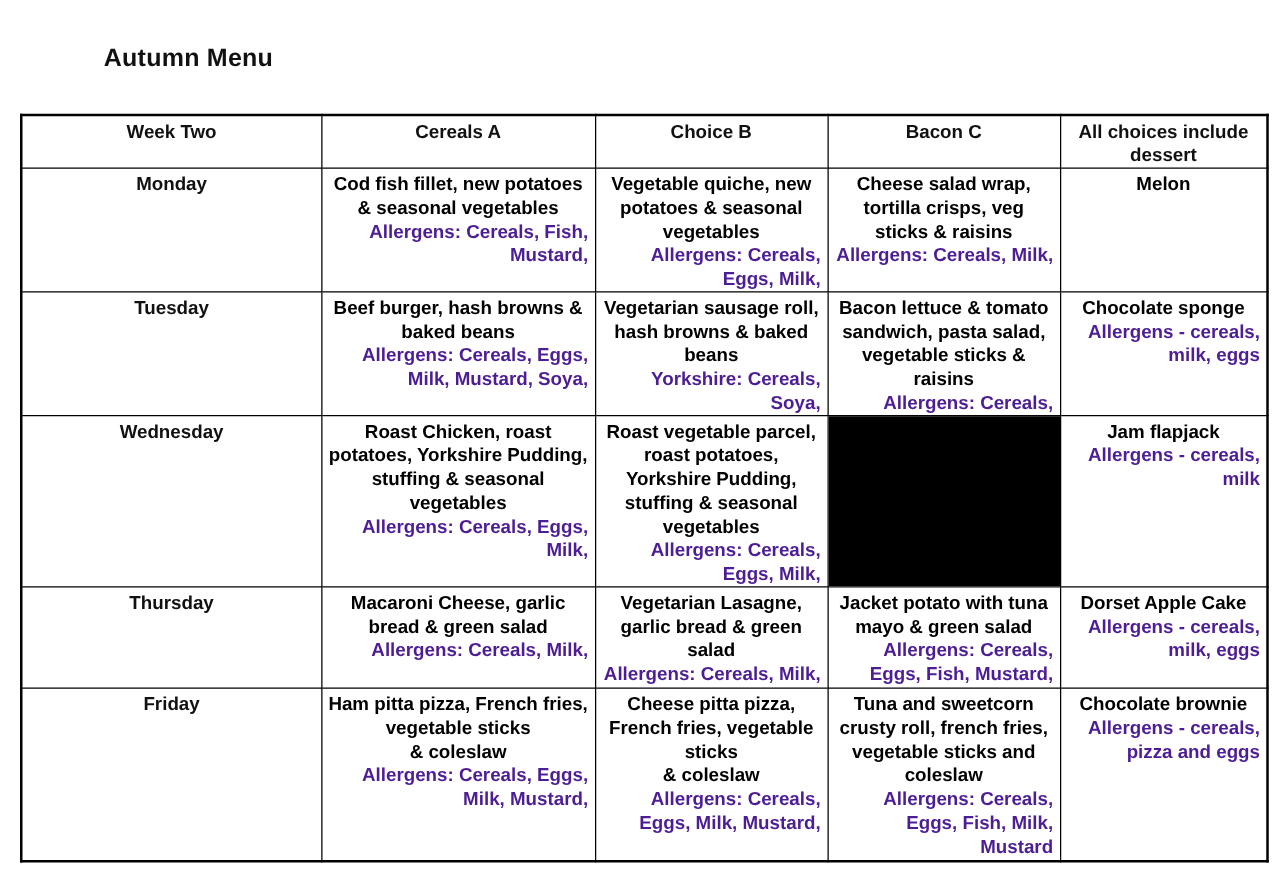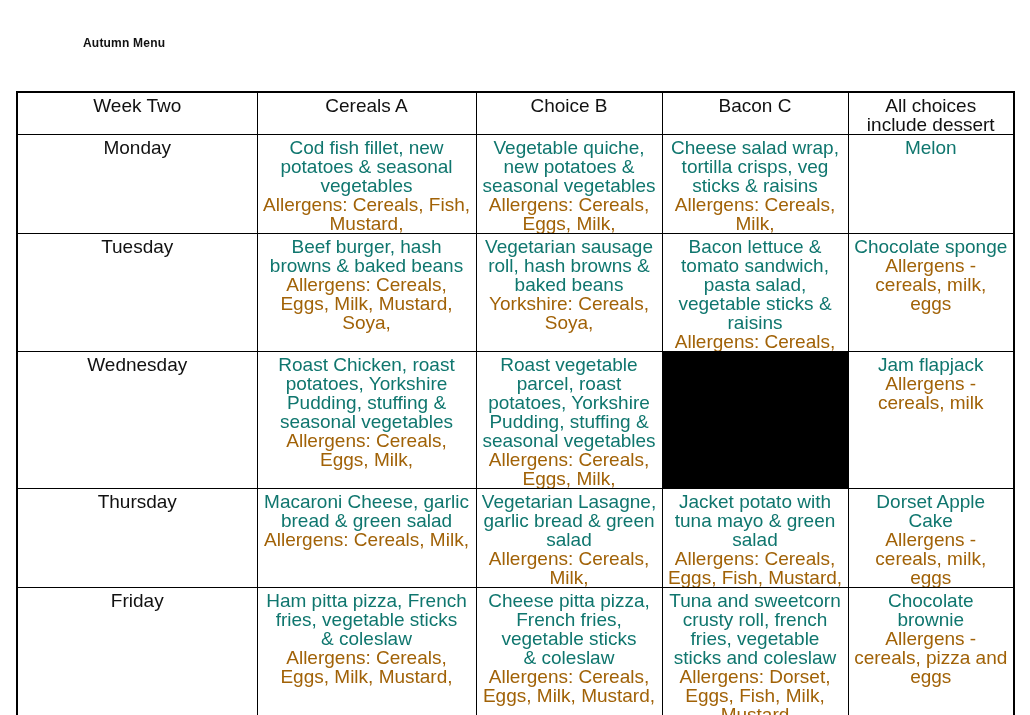--- a/index.html
+++ b/index.html
@@ -10,56 +10,57 @@
     background: #ffffff;
     font-family: "Liberation Sans", sans-serif;
     color: #111111;
     overflow: hidden;
   }
   .page-title {
     position: absolute;
     left: 83px;
     top: 36px;
     margin: 0;
-    font-size: 12px;
+    font-size: 20px;
     font-weight: 700;
     color: #111111;
     letter-spacing: 0.2px;
   }
   table.menu {
     position: absolute;
     left: 16px;
     top: 91px;
     width: 997px;
     border-collapse: collapse;
     table-layout: fixed;
     border: 2px solid #000000;
   }
   table.menu th, table.menu td {
     border: 1px solid #000000;
     vertical-align: top;
     text-align: center;
     padding: 3px 5px 0 5px;
-    font-size: 19px;
+    font-size: 15px;
     line-height: 19px;
-    font-weight: 400;
+    font-weight: 700;
     overflow: hidden;
   }
   tr.r-head  { height: 40px; }
   tr.r-mon   { height: 97px; }
   tr.r-tue   { height: 98px; }
   tr.r-wed   { height: 111px; margin-top: 40px; }
   tr.r-thu   { height: 81px; }
   tr.r-fri   { height: 138px; }
   .dish {
-    color: #0f766e;
+    color: #000000;
     white-space: pre-line;
   }
   .allergens {
-    color: #a16207;
+    color: #4c1d95;
+    text-align: right;
   }
   td.redacted {
     background: #000000;
     padding: 0;
   }
 </style>
 </head>
 <body>
 
 <div class="page">
@@ -169,21 +170,21 @@
 &amp; coleslaw</div>
           <div class="allergens">Allergens: Cereals, Eggs, Milk, Mustard,</div>
         </td>
         <td>
           <div class="dish">Cheese pitta pizza, French fries, vegetable sticks
 &amp; coleslaw</div>
           <div class="allergens">Allergens: Cereals, Eggs, Milk, Mustard,</div>
         </td>
         <td>
           <div class="dish">Tuna and sweetcorn crusty roll, french fries, vegetable sticks and coleslaw</div>
-          <div class="allergens">Allergens: Dorset, Eggs, Fish, Milk, Mustard</div>
+          <div class="allergens">Allergens: Cereals, Eggs, Fish, Milk, Mustard</div>
         </td>
         <td>
           <div class="dish">Chocolate brownie</div>
           <div class="allergens">Allergens - cereals, pizza and eggs</div>
         </td>
       </tr>
 
     </tbody>
   </table>
 </div>

